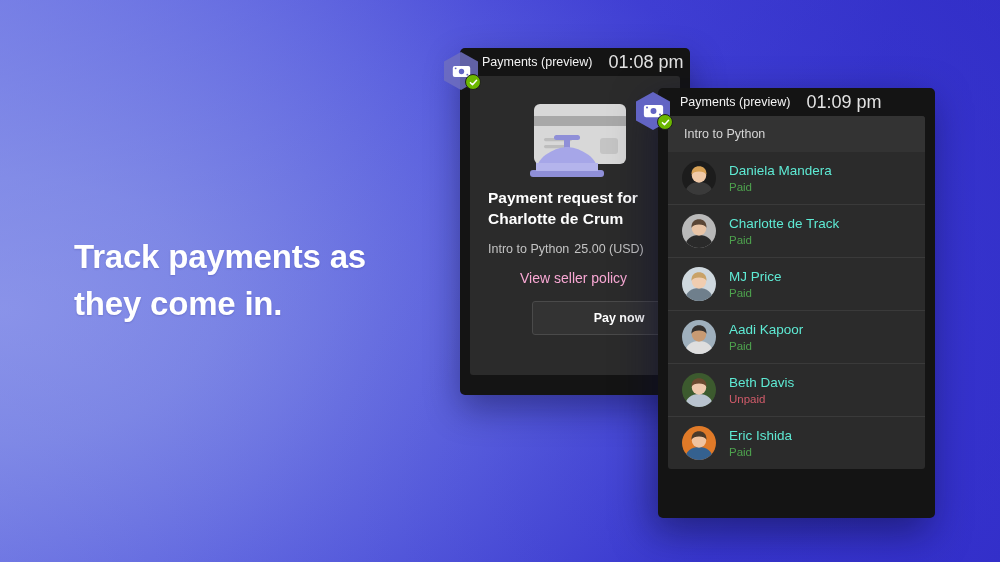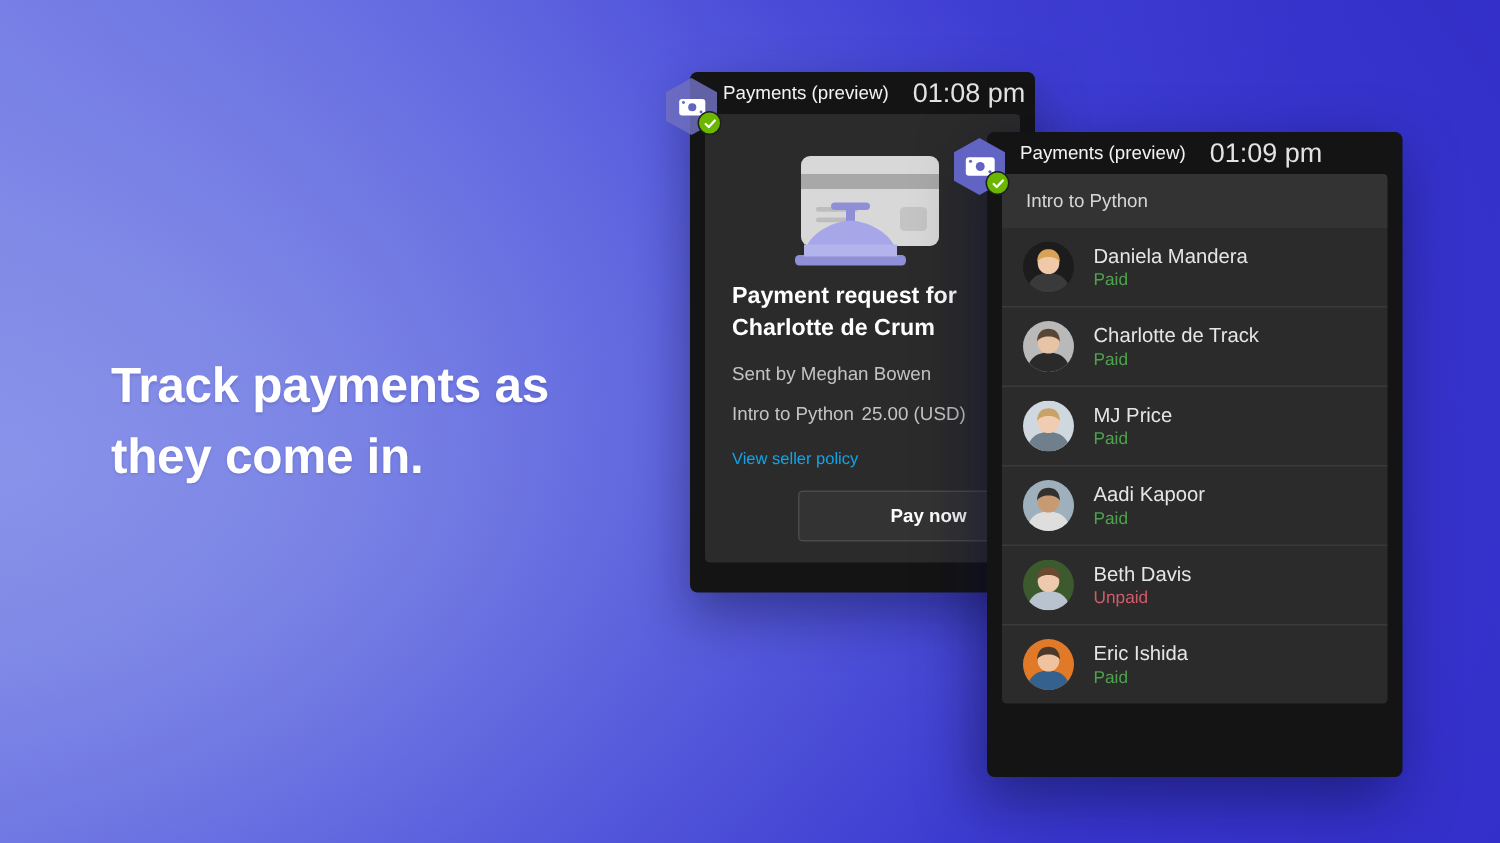--- a/index.html
+++ b/index.html
@@ -127,25 +127,26 @@
     margin-bottom: 13px;
   }
   .req-line {
     color: #c3c3c3;
     font-size: 12.5px;
     margin-bottom: 13px;
     white-space: nowrap;
   }
   .req-line .amt { margin-left: 5px; }
   .req-link {
-    color: #0ea5e9;
-    font-size: 11px;
+    color: #f9a8d4;
+    font-size: 14px;
     margin-bottom: 15px;
     cursor: pointer;
     display: inline-block;
+    margin-left: 32px;
   }
   .pay-btn {
     display: block;
     width: 100%;
     box-sizing: border-box;
     background: #333333;
     border: 1px solid #4a4a4a;
     border-radius: 3px;
     color: #ffffff;
     font-size: 12.5px;
@@ -189,21 +190,21 @@
     height: 34px;
     border-radius: 50%;
     flex: 0 0 34px;
     margin-right: 13px;
     overflow: hidden;
     position: relative;
   }
   .avatar svg { display: block; }
   .pinfo { min-width: 0; }
   .pname {
-    color: #e5e5e5;
+    color: #5eead4;
     font-size: 13.5px;
     line-height: 1.25;
     white-space: nowrap;
   }
   .pstatus {
     font-size: 11.5px;
     margin-top: 2px;
   }
   .pstatus.paid { color: #4ea24e; }
   .pstatus.unpaid { color: #d05b6a; }
@@ -254,21 +255,20 @@
           <rect x="56" y="38" width="6" height="16" rx="1.5" fill="#8f8fd8"></rect>
           <rect x="46" y="35" width="26" height="5" rx="2.5" fill="#8f8fd8"></rect>
           <path d="M28 72 C28 55 50 47 59 47 C68 47 90 55 90 72 Z" fill="#a6a6e8"></path>
           <rect x="22" y="70" width="74" height="7" rx="3" fill="#8f8fd8"></rect>
           <rect x="28" y="63" width="62" height="8" fill="#b4b4ec"></rect>
         </svg>
       </div>
 
       <div class="req-content">
         <div class="req-title">Payment request for Charlotte de Crum</div>
-        <div class="req-line">Sent by Meghan Bowen</div>
         <div class="req-line">
           <span>Intro to Python</span><span class="amt">25.00 (USD)</span>
         </div>
         <div class="req-link">View seller policy</div>
         <button class="pay-btn">Pay now</button>
       </div>
 
     </div>
   </div>
 

